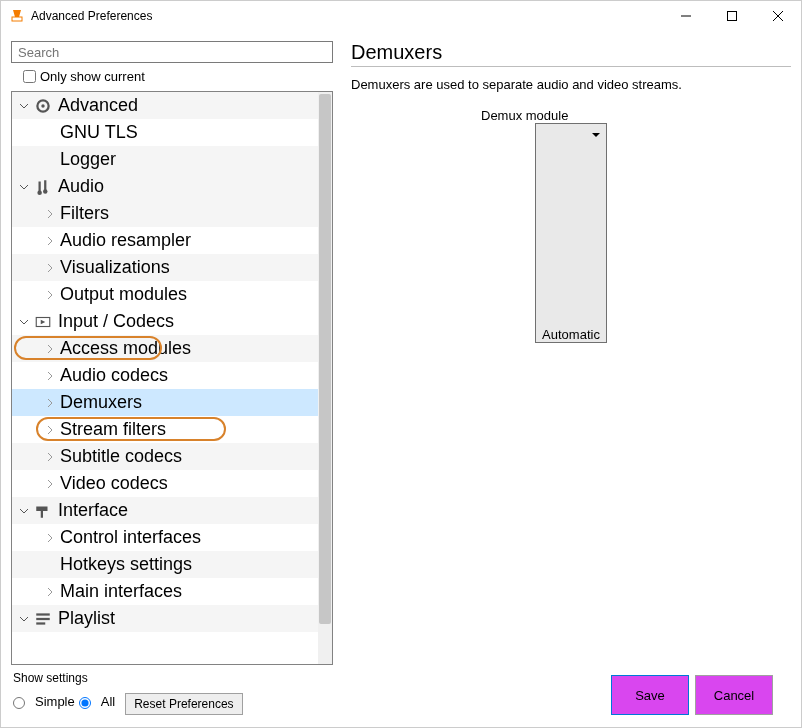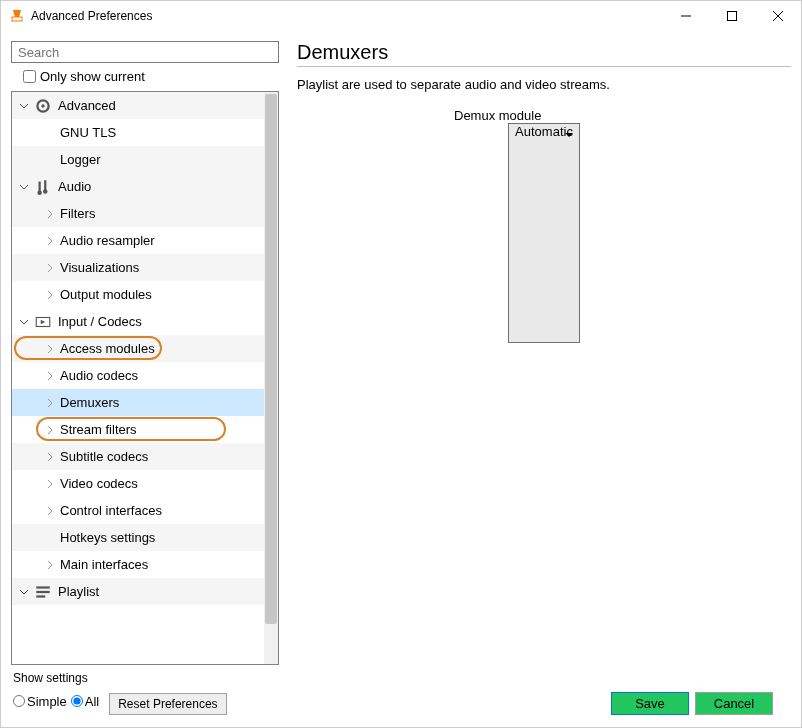--- a/index.html
+++ b/index.html
@@ -7,60 +7,60 @@
 .window { width: 802px; height: 728px; background: #fff; border: 1px solid #ccc; display: flex; flex-direction: column; }
 
 .titlebar { height: 30px; display: flex; align-items: center; padding: 0 0 0 8px; justify-content: space-between; }
 .titlebar .icon { width: 16px; height: 16px; margin-right: 6px; }
 .titlebar .title { flex: 1; font-size: 12px; }
 .titlebar .winbtn { width: 46px; height: 30px; display: flex; align-items: center; justify-content: center; }
 .titlebar .winbtn svg { width: 10px; height: 10px; }
 
 .body { flex: 1; display: flex; padding: 10px 10px 0 10px; gap: 18px; overflow: hidden; }
 
-.left { width: 268px; display: flex; flex-direction: column; }
+.left { width: 322px; display: flex; flex-direction: column; }
 .searchbox { height: 22px; border: 1px solid #7a7a7a; padding: 2px 6px; font-size: 13px; outline: none; background:#fff; }
 .onlycurrent { display: flex; align-items: center; height: 22px; margin: 2px 0 4px 12px; font-size: 13px; }
 .onlycurrent input { width: 13px; height: 13px; margin-right: 4px; }
 
 .treewrap { flex: 1; border: 1px solid #828282; position: relative; overflow: hidden; background:#fff; }
 .tree { position: absolute; inset: 0; overflow-y: hidden; }
 .row { height: 27px; display: flex; align-items: center; padding-left: 4px; }
 .row.alt { background: #f5f5f5; }
 .row .chev { width: 16px; height: 16px; display:flex; align-items:center; justify-content:center; margin-right:2px;}
 .row .chev svg { width:10px; height:10px; }
 .row .ticon { width: 18px; height: 18px; margin-right: 6px; display:flex; align-items:center; justify-content:center;}
-.row .label { font-size: 13px; }
+.row .label { font-size: 18px; }
 .row.top .label { }
 .row.child { padding-left: 30px; }
 .row.child .chev { }
 .row.selected { background: #cde8ff; }
 
 .highlight { position:absolute; border:2px solid #d8822b; border-radius: 14px; pointer-events:none; }
 
 .treewrap .vscroll { position:absolute; right:0; top:0; bottom:0; width:14px; background:#f0f0f0; }
 .treewrap .vscroll .thumb { position:absolute; left:1px; right:1px; top:2px; height:530px; background:#c6c6c6; border-radius:2px; }
 
 .right { flex:1; display:flex; flex-direction:column; padding-top: 0px;}
 .right h1 { font-size: 20px; font-weight:400; margin-bottom: 2px; }
 .right hr { border:none; border-top:1px solid #bdbdbd; margin-bottom:10px; }
 .right .desc { font-size: 13px; margin-bottom: 16px; }
 .right .formrow { display:flex; align-items:center;flex-direction:column; }
 .right .formrow .flabel { width: 180px; font-size:13px; }
-.right .formrow .dropdown { flex:0 0 220px; height:22px; border:1px solid #707070; background:#e9e9e9; display:flex; align-items:flex-start; padding:0 6px 0 6px; position:relative; }
+.right .formrow .dropdown { flex:0 0 220px; height:22px; border:1px solid #707070; background:#e9e9e9; display:flex; align-items:flex-end; padding:0 6px 0 6px; position:relative; }
 .right .formrow .dropdown::after { content:""; position:absolute; right:6px; top:9px; border-left:4px solid transparent; border-right:4px solid transparent; border-top:4px solid #000; }
 
 .footer { display:flex; align-items:flex-end; padding: 6px 28px 12px 12px; }
 .footer .showset { font-size:12px; }
 .footer .radios { display:flex; align-items:center; gap:4px; margin-top:2px;}
-.footer .radios label { display:flex; align-items:center; font-size:12px; gap:2px;}
+.footer .radios label { display:flex; align-items:flex-end; font-size:12px; gap:10px;}
 .footer .radios input { width:12px; height:12px; }
 .footer .resetbtn { margin-left:6px; height:22px; padding:0 8px; border:1px solid #a0a0a0; background:#eee; font-size:12px;margin-top:6px;}
 .footer .spacer { flex:1; }
-.footer .btn { width:78px; height:23px; border:1px solid #a0a0a0; background:#22c55e; font-size:13px; margin-left:6px;}
+.footer .btn { width:78px; height:40px; border:1px solid #a0a0a0; background:#d946ef; font-size:13px; margin-left:6px;}
 .footer .btn.primary { border:1px solid #0078d7; }
 
 </style>
 </head>
 <body>
 
 <div class="window">
 
   <div class="titlebar">
     <span class="icon">
@@ -227,20 +227,34 @@
           </div>
           <div class="row child">
             <span class="chev">
                 <svg viewBox="0 0 10 10">
                   <path d="M3 1 L7 5 L3 9" fill="none" stroke="#999"></path>
                 </svg>
               </span>
             <span class="label">Video codecs</span>
           </div>
 
+          <div class="row top alt">
+            <span class="chev">
+                <svg viewBox="0 0 10 10">
+                  <path d="M1 3 L5 7 L9 3" fill="none" stroke="#555"></path>
+                </svg>
+              </span>
+            <span class="ticon">
+                <svg viewBox="0 0 16 16">
+                  <rect x="2" y="4" width="10" height="4" fill="#555"></rect>
+                  <rect x="6" y="8" width="2" height="6" fill="#555"></rect>
+                </svg>
+              </span>
+            <span class="label">Interface</span>
+          </div>
           <div class="row child">
             <span class="chev">
                 <svg viewBox="0 0 10 10">
                   <path d="M3 1 L7 5 L3 9" fill="none" stroke="#999"></path>
                 </svg>
               </span>
             <span class="label">Control interfaces</span>
           </div>
           <div class="row child alt">
             <span class="chev"></span>
@@ -277,21 +291,21 @@
         </div>
         <div class="vscroll">
             <div class="thumb"></div>
           </div>
       </div>
     </div>
 
     <div class="right">
       <h1>Demuxers</h1>
       <hr>
-      <div class="desc">Playlist are used to separate audio and video streams.</div>
+      <div class="desc">Demuxers are used to separate audio and video streams.</div>
       <div class="formrow">
         <span class="flabel">Demux module</span>
         <div class="dropdown">
           <span>Automatic</span>
         </div>
       </div>
     </div>
 
   </div>
 

